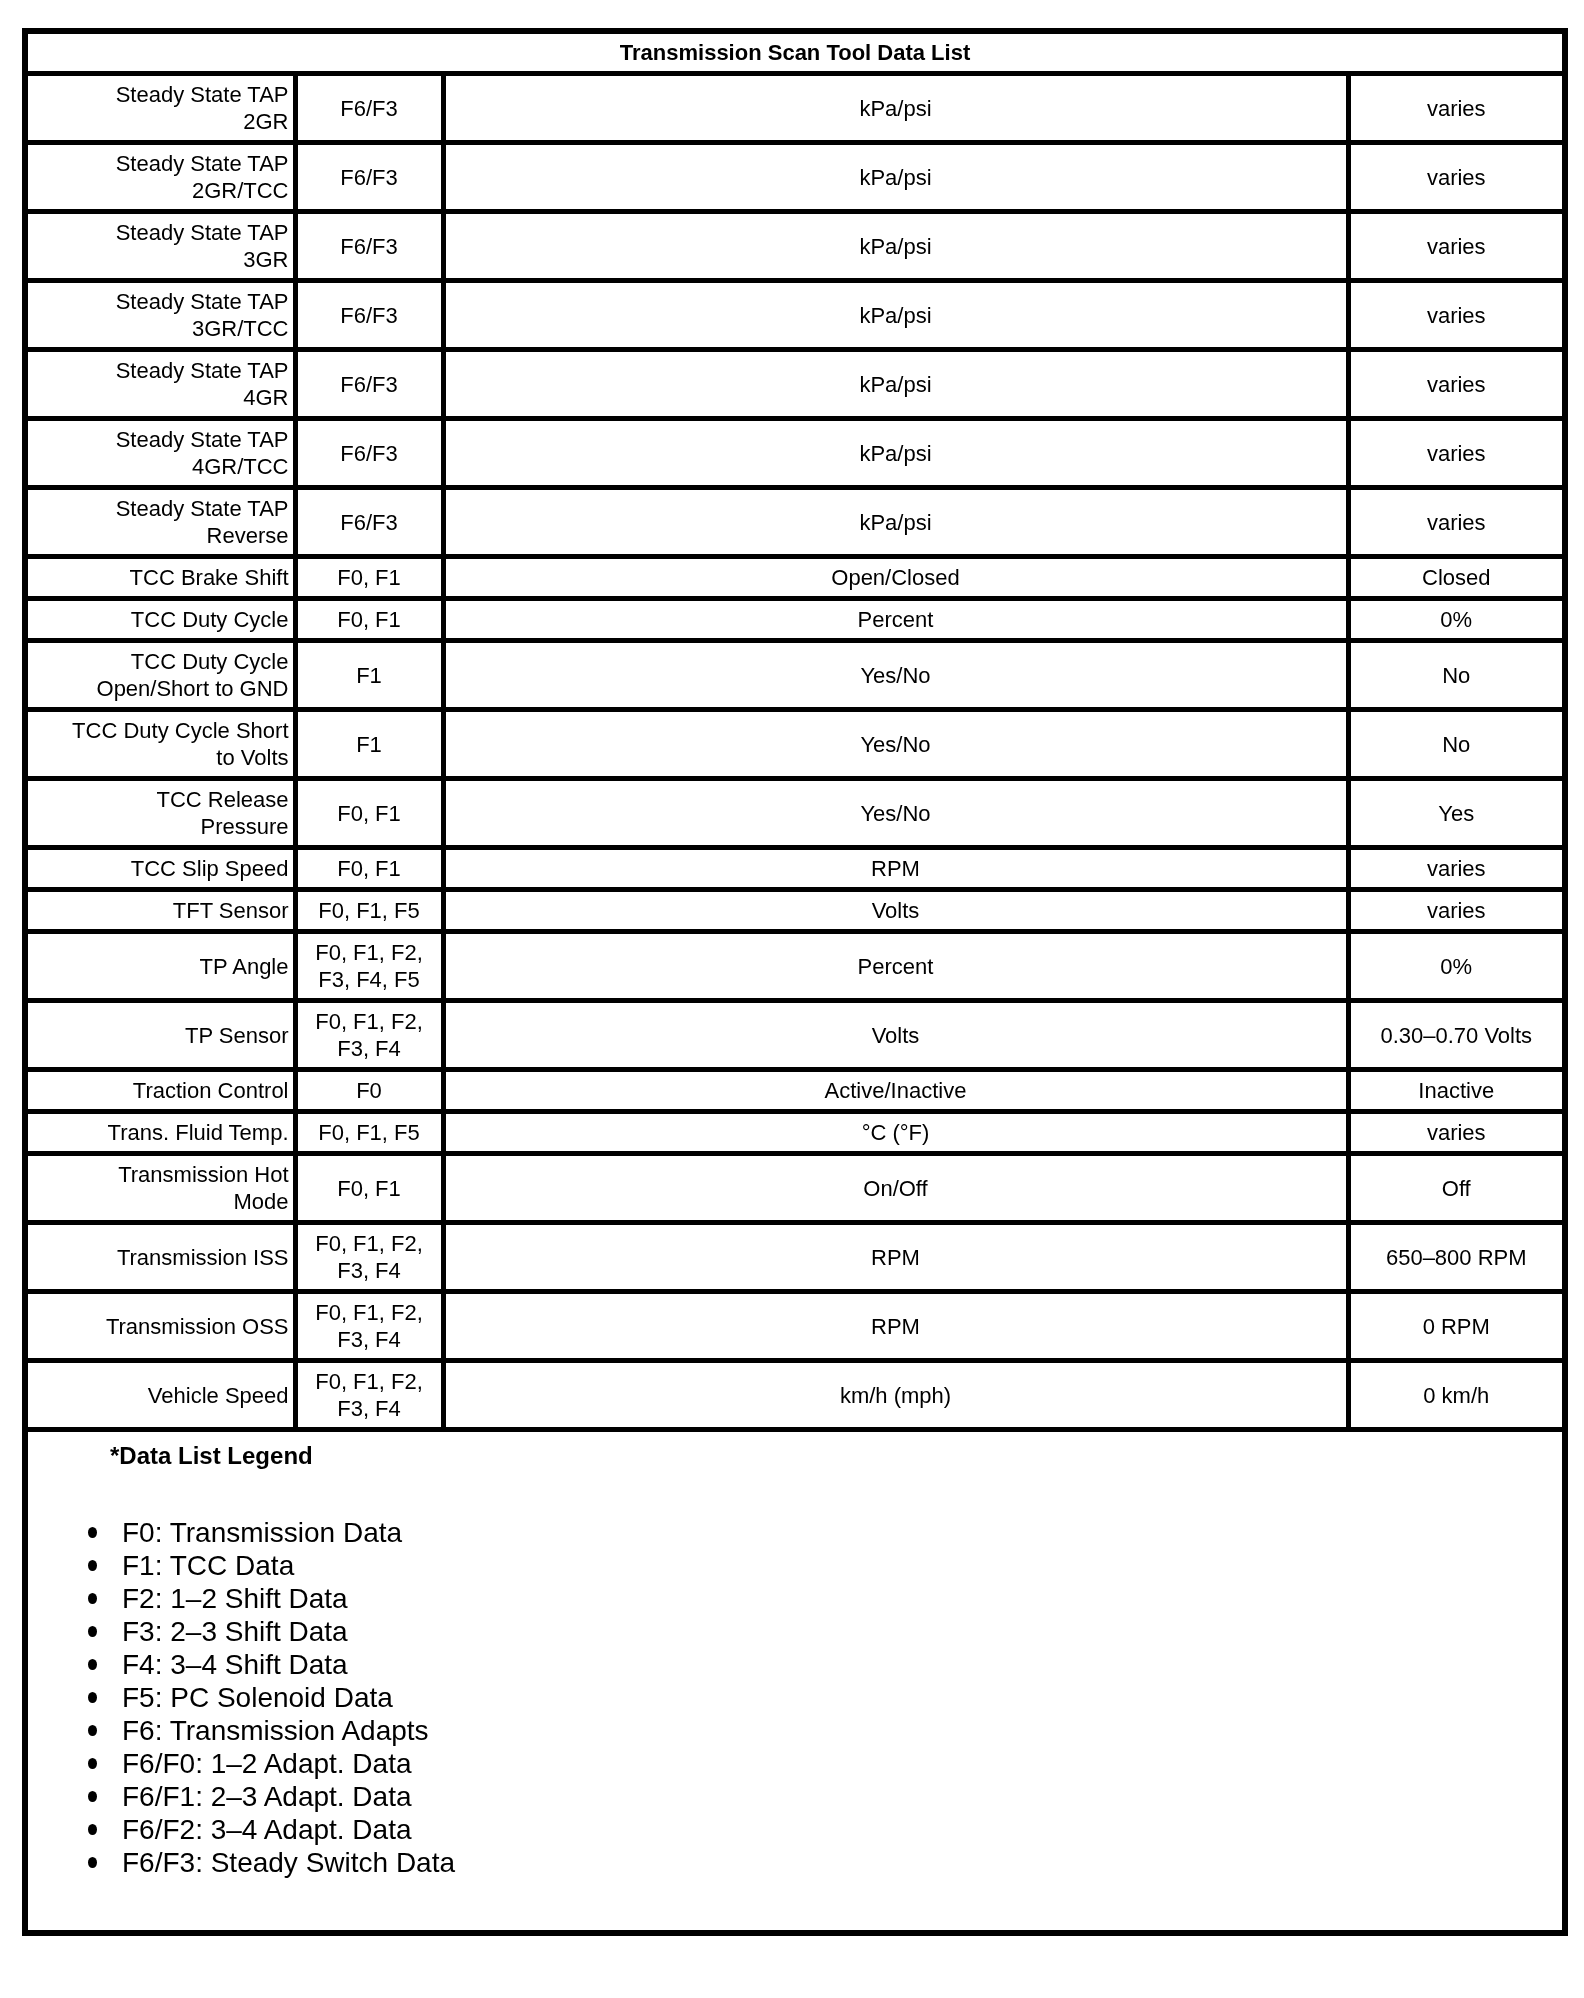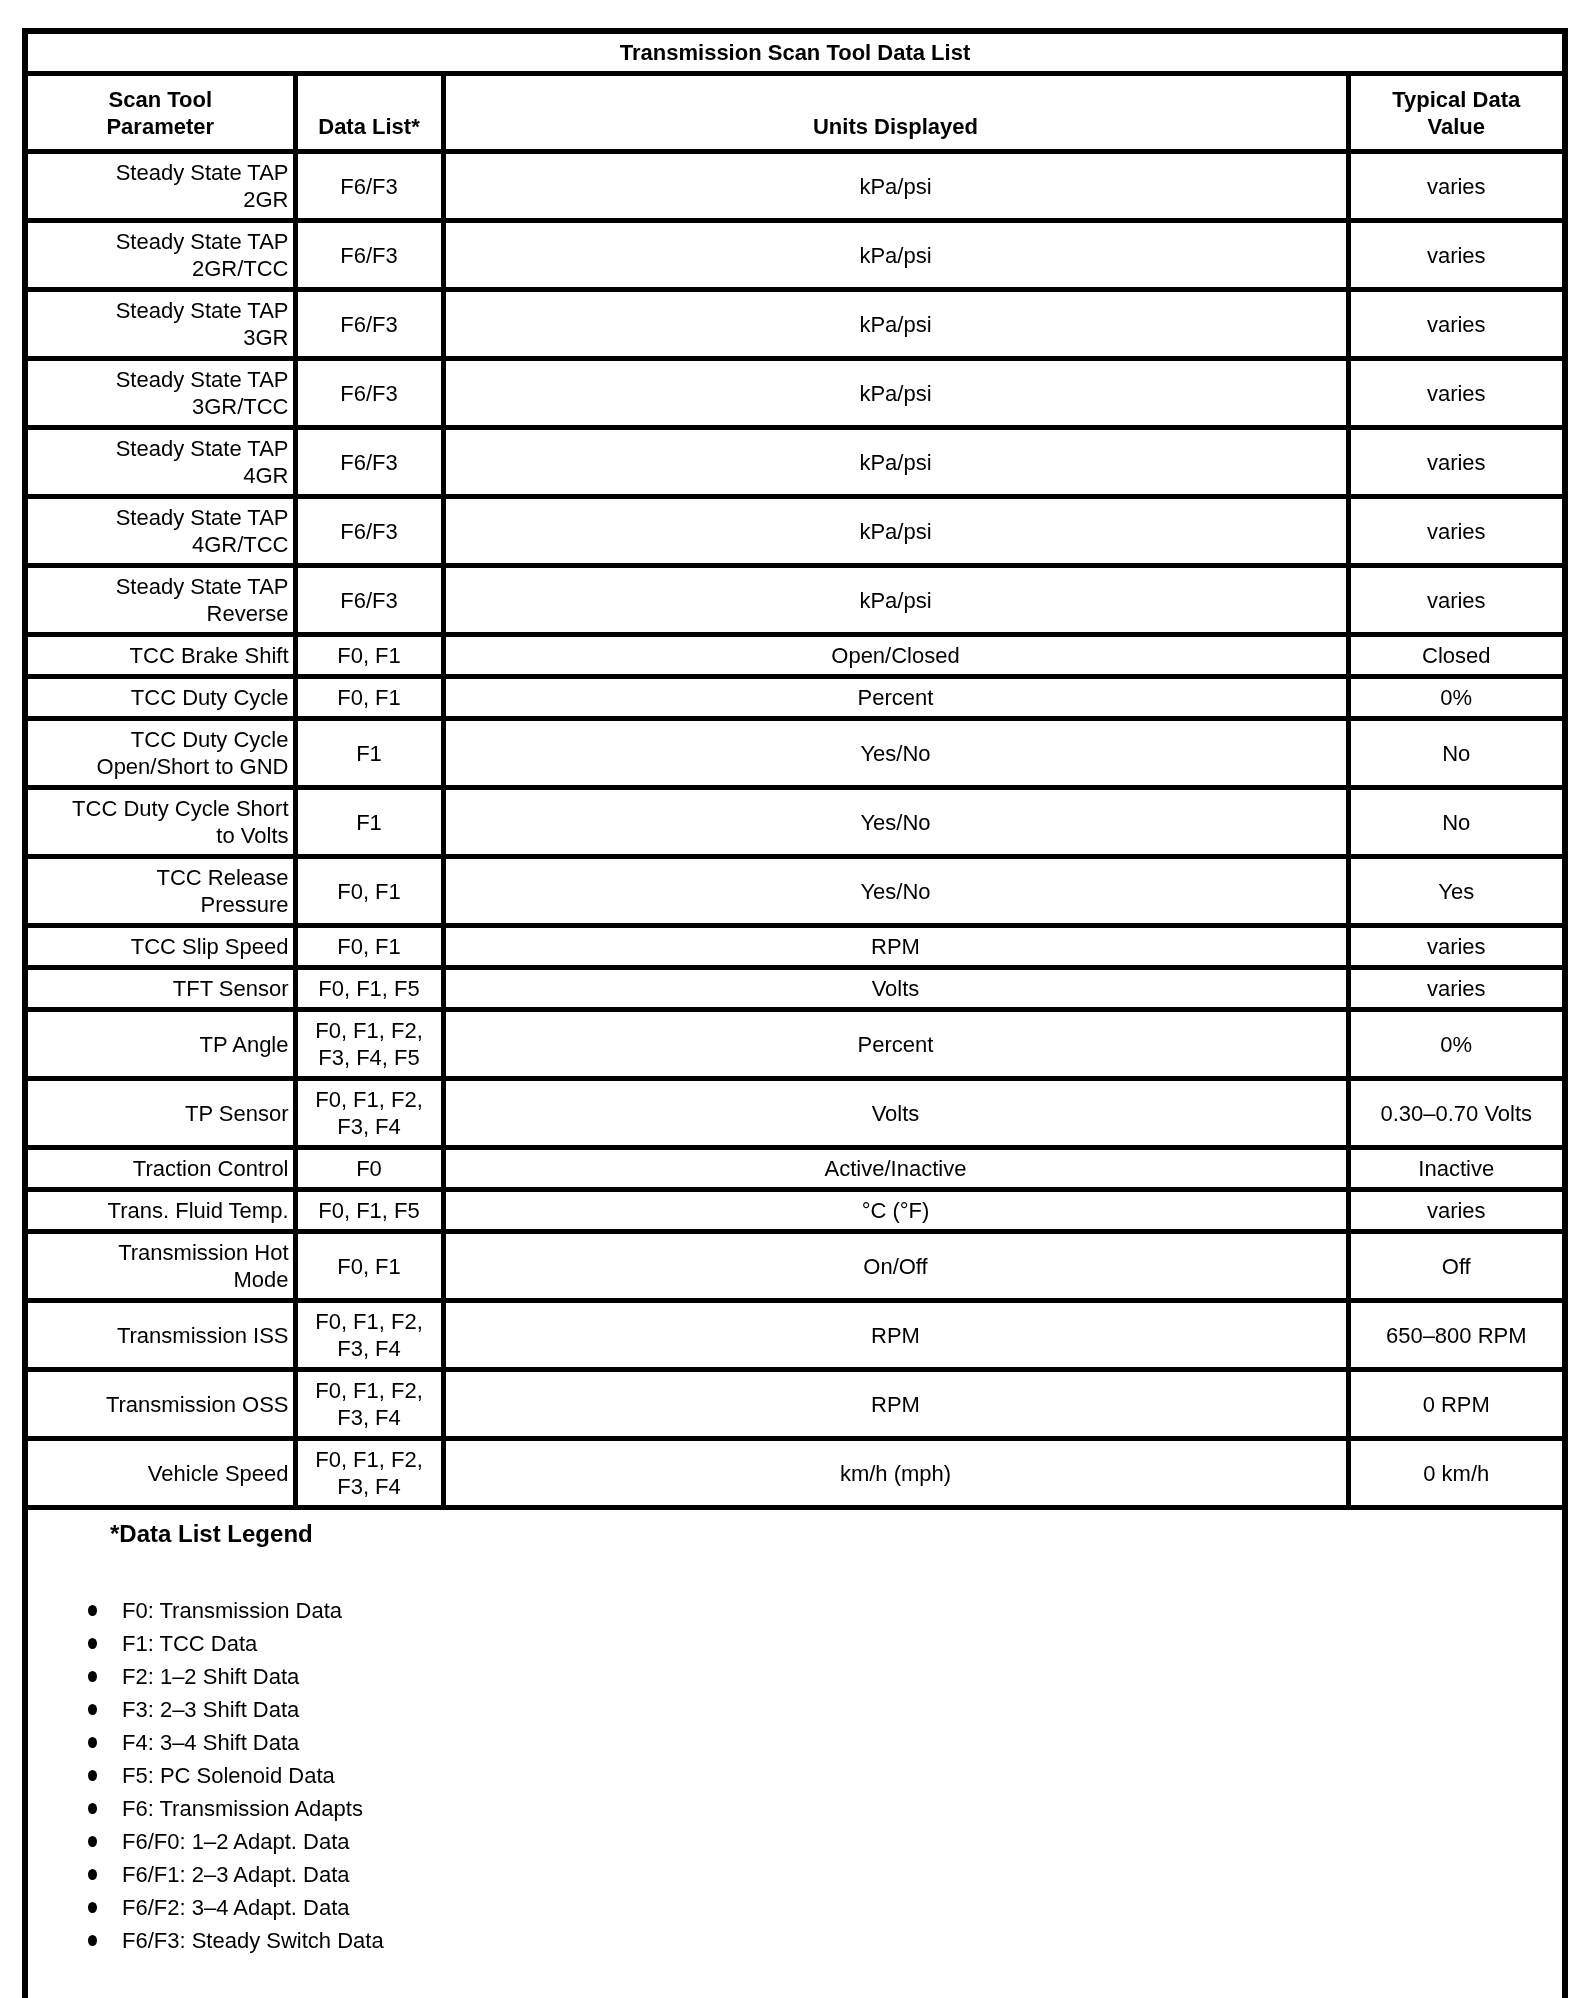--- a/index.html
+++ b/index.html
@@ -69,21 +69,21 @@
   }
   ul.legend-list {
     list-style: none;
     margin: 50px 0 0 0;
     padding: 0 0 0 50px;
   }
   ul.legend-list li {
     position: relative;
     padding-left: 34px;
     margin-bottom: 6px;
-    font-size: 22px;
+    font-size: 28px;
     line-height: 27px;
   }
   ul.legend-list li::before {
     content: "";
     position: absolute;
     left: 0;
     top: 8px;
     width: 9px;
     height: 11px;
     border-radius: 50%;
@@ -97,28 +97,20 @@
   <table class="data-table">
     <colgroup>
       <col style="width:270px">
       <col style="width:148px">
       <col style="width:905px">
       <col style="width:217px">
     </colgroup>
     <tbody>
       <tr>
         <td class="title-cell" colspan="4">Transmission Scan Tool Data List</td>
-      </tr>
-      <tr>
-        <th>Scan Tool
-Parameter</th>
-        <th>Data List*</th>
-        <th>Units Displayed</th>
-        <th>Typical Data
-Value</th>
       </tr>
 
       <tr>
           <td class="col-parameter">Steady State TAP
 2GR</td>
           <td class="col-data-list">F6/F3</td>
           <td class="col-units">kPa/psi</td>
           <td class="col-value">varies</td>
         </tr>
         <tr>

